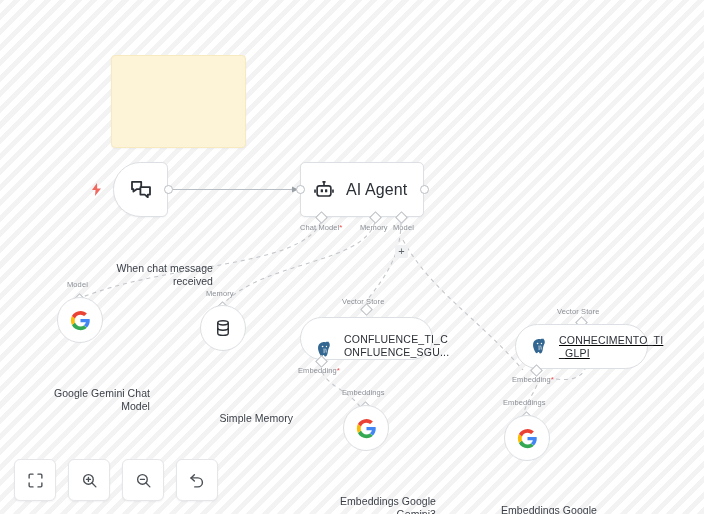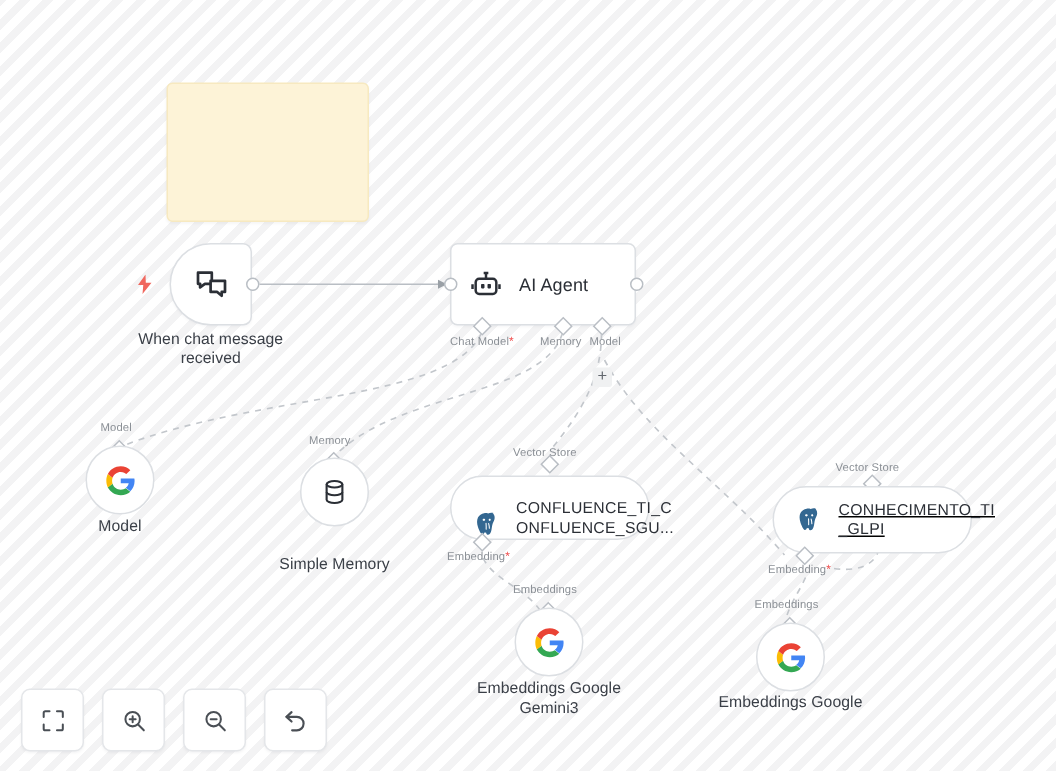--- a/index.html
+++ b/index.html
@@ -49,21 +49,21 @@
   }
   .node-agent {
     left: 300px; top: 162px;
     width: 124px; height: 55px;
     border-radius: 5px;
     display: flex; align-items: center;
     padding-left: 12px;
     gap: 11px;
   }
   .node-agent .label {
-    font-size: 12px; color: #2b2f36; letter-spacing: .1px;
+    font-size: 16px; color: #2b2f36; letter-spacing: .1px;
   }
 
   .node-round {
     position: absolute;
     width: 46px; height: 46px;
     border-radius: 50%;
     background: #fff;
     border: 1px solid #dcdfe3;
     display: flex; align-items: center; justify-content: center;
     box-sizing: border-box;
@@ -78,25 +78,26 @@
     padding-left: 14px; gap: 10px;
   }
   .node-pill .pill-label {
     font-size: 10.5px; color: #2b2f36; line-height: 13px;
     letter-spacing: .2px; max-width: 92px;
   }
 
   
   .caption {
     position: absolute;
-    text-align: center;
+    text-align: right;
     font-size: 10.5px;
     line-height: 13px;
     color: #3a3f47;
     letter-spacing: .05px;
+    margin-top: 42px;
   }
 
   
   .port-label {
     position: absolute;
     font-size: 7.5px;
     color: #8b9096;
     white-space: nowrap;
     letter-spacing: .1px;
   }
@@ -248,20 +249,21 @@
     <span>
       <svg width="21" height="21" viewBox="0 0 48 48">
         <path fill="#4285f4" d="M45.1 24.5c0-1.6-.1-2.8-.4-4.1H24v7.4h12.1c-.2 2-1.6 5-4.5 7l6.9 5.3c4.1-3.8 6.6-9.4 6.6-15.6z"></path>
         <path fill="#34a853" d="M24 46c5.9 0 10.9-1.9 14.5-5.3l-6.9-5.3c-1.8 1.3-4.3 2.2-7.6 2.2-5.8 0-10.7-3.8-12.5-9.1l-7.2 5.5C7.9 41.2 15.3 46 24 46z"></path>
         <path fill="#fbbc05" d="M11.5 28.5c-.5-1.4-.7-2.9-.7-4.5s.3-3.1.7-4.5l-7.2-5.6C2.8 16.9 2 20.3 2 24s.8 7.1 2.3 10.1l7.2-5.6z"></path>
         <path fill="#ea4335" d="M24 10.6c4.1 0 6.9 1.8 8.5 3.3l6.1-6C34.9 4.5 29.9 2 24 2 15.3 2 7.9 6.8 4.3 13.9l7.2 5.6C13.3 14.4 18.2 10.6 24 10.6z"></path>
       </svg>
     </span>
   </div>
   <div class="caption" style="left:10px; top:345px; width:140px;">
+    <div>Google Gemini Chat</div>
     <div>Model</div>
   </div>
 
   <div class="diamond" style="left:218px; top:303px;"></div>
   <div class="port-label" style="left:206px; top:289px;">
     <span>Memory</span>
   </div>
   <div class="node-round" style="left:200px; top:305px;">
     <span>
       <svg width="20" height="20" viewBox="0 0 24 24" fill="none" stroke="#2b2f36" stroke-width="1.7">

